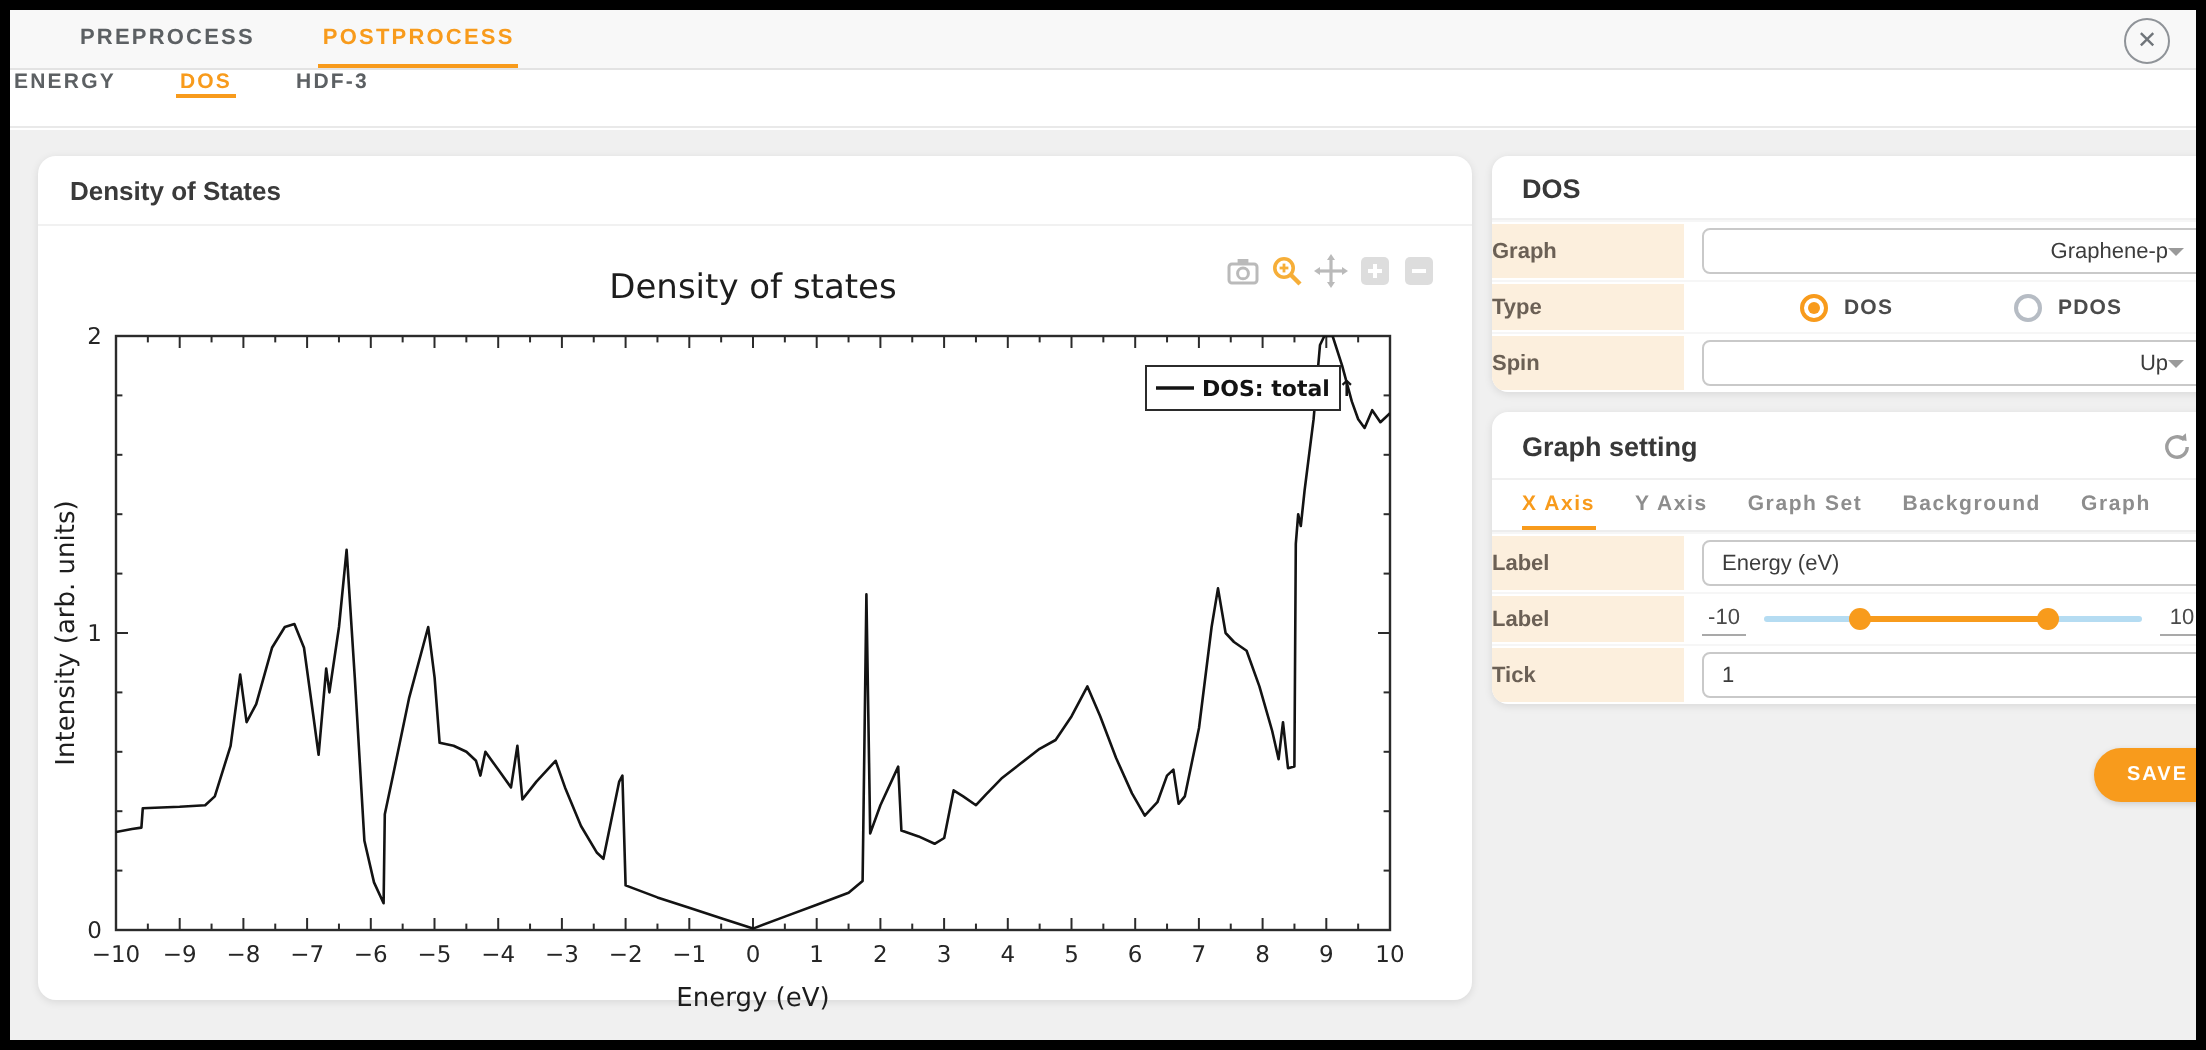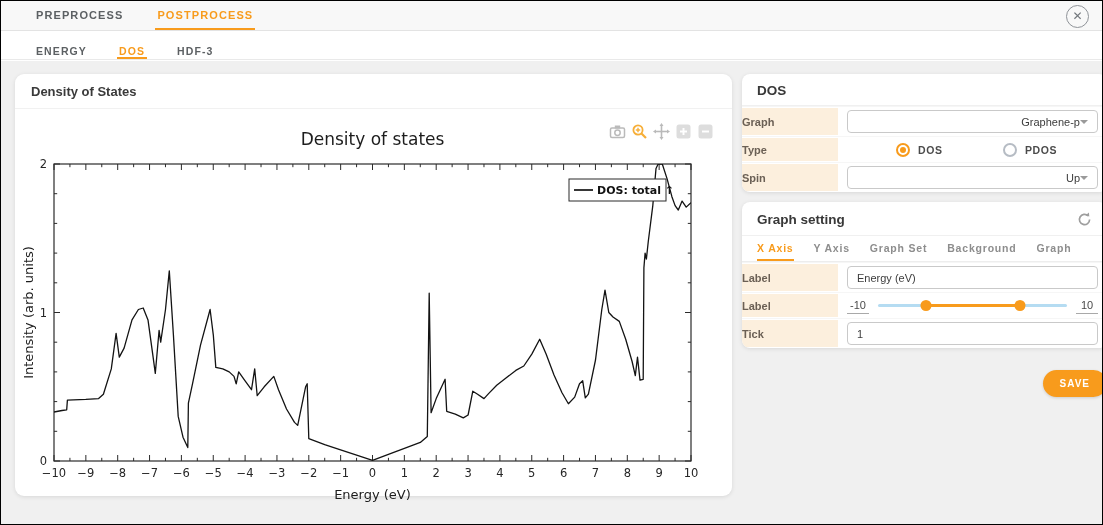--- a/index.html
+++ b/index.html
@@ -1,31 +1,31 @@
 <!DOCTYPE html>
 <html><head>
 <meta charset="utf-8">
 <style>
   * { box-sizing: border-box; }
   html,body { margin:0; padding:0; background:#e8e8e8; font-family:"Liberation Sans", sans-serif; }
   .page { position:relative; width:1103px; height:525px; margin:0 auto; background:#fff;
-          border:1px solid #000000; overflow:hidden; }
+          border:5px solid #000000; overflow:hidden; }
 
   
   .topbar { height:30px; background:#f8f8f8; border-bottom:1px solid #e3e3e3;
             display:flex; align-items:stretch; padding-left:33px; position:relative; }
   .tab1 { font-size:11px; font-weight:700; letter-spacing:1.1px; color:#5c6063;
           display:flex; align-items:center; padding:0 2px; margin-right:30px;
           border-bottom:2.5px solid transparent; cursor:pointer; }
   .tab1.active { color:#f89b1c; border-bottom-color:#f89b1c; }
   .close-btn { position:absolute; right:13px; top:4px; width:23px; height:23px; border-radius:50%;
                border:1.4px solid #8f9398; color:#70757a; font-size:12px; line-height:20px;
                text-align:center; cursor:pointer; background:#fff0; }
   .subbar { height:29px; background:#fff; border-bottom:1px solid #e9e9e9;
-            display:flex; align-items:flex-end; padding-left:33px; }
+            display:flex; align-items:flex-start; }
   .tab2 { font-size:10.5px; font-weight:700; letter-spacing:1.1px; color:#5c6063;
           display:flex; align-items:center; padding:0 2px; margin-right:28px;
           border-bottom:2.5px solid transparent; cursor:pointer; }
   .tab2.active { color:#f89b1c; border-bottom-color:#f89b1c; }
 
   
   .content { position:absolute; left:0; right:0; top:60px; bottom:0; background:#f0f0f0;
              padding:13px 14px; display:flex; gap:10px; }
   .card { background:#fff; border-radius:9px; box-shadow:0 1px 4px rgba(0,0,0,.10); }
 

